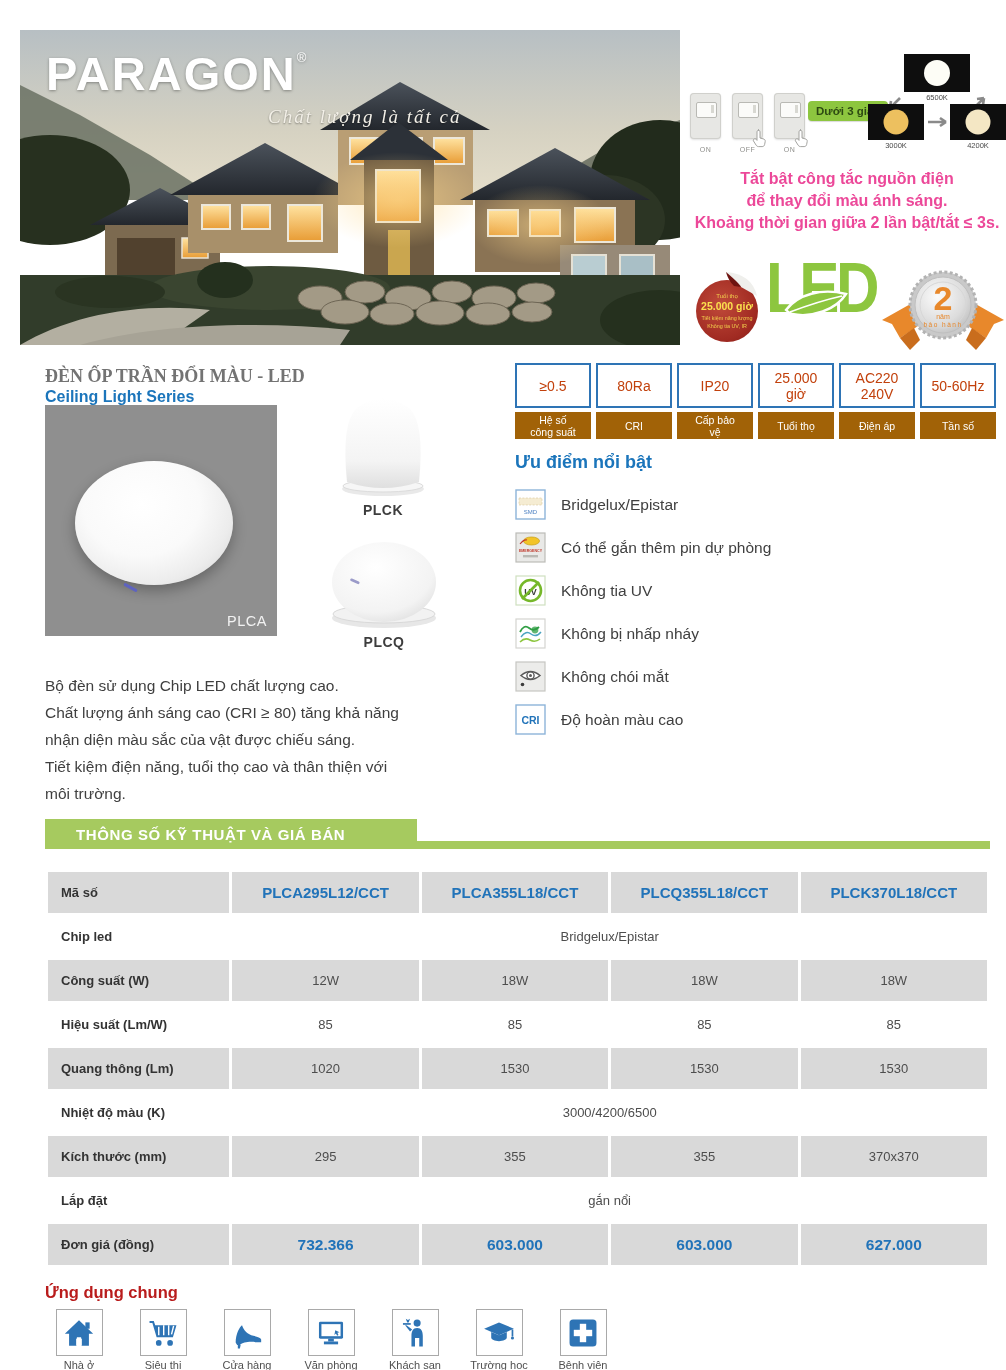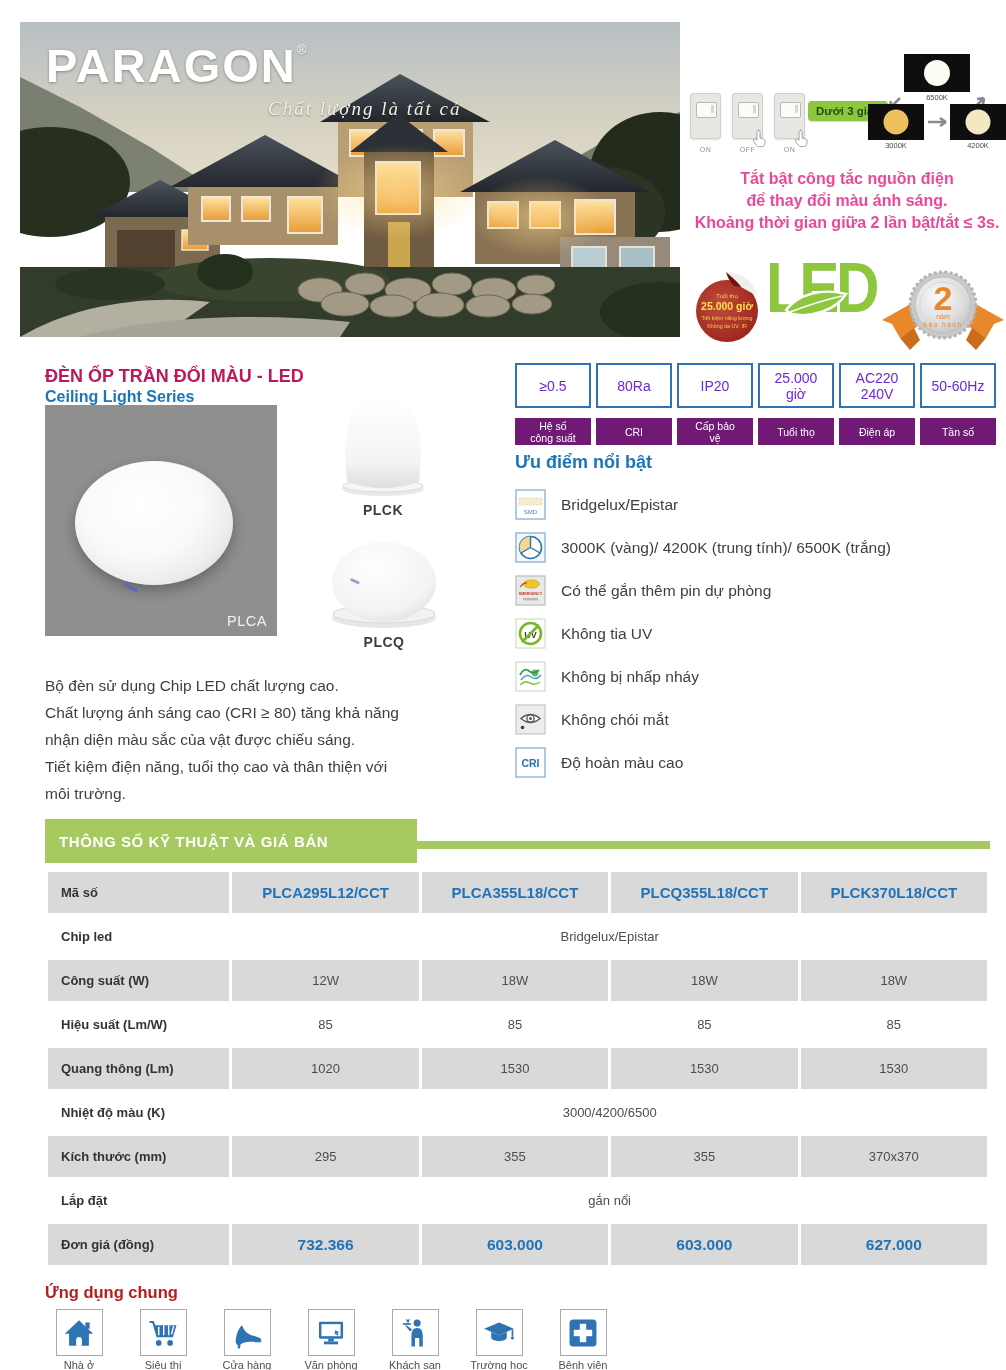--- a/index.html
+++ b/index.html
@@ -4,21 +4,21 @@
 <style>
   html,body{margin:0;padding:0;}
   body{
     width:1006px;height:1370px;position:relative;background:#ffffff;
     font-family:"Liberation Sans", sans-serif;overflow:hidden;
     -webkit-font-smoothing:antialiased;
   }
   .abs{position:absolute;}
 
   
-  #hero{left:20px;top:22px;width:660px;height:315px;overflow:hidden;}
+  #hero{left:20px;top:30px;width:660px;height:315px;overflow:hidden;}
   #hero svg{display:block;}
   #logo{left:26px;top:20px;color:#fff;}
   #logo .wordmark{
     font-size:47px;font-weight:800;letter-spacing:2px;line-height:1;
     transform:scaleY(.92);text-shadow:0 1px 3px rgba(0,0,0,.35);
   }
   #logo sup{font-size:13px;vertical-align:28px;font-weight:400;}
   #tagline{
     left:248px;top:76px;color:#f3f0e8;font-family:"Liberation Serif",serif;
     font-style:italic;font-size:19px;letter-spacing:2px;text-shadow:0 1px 2px rgba(0,0,0,.4);
@@ -50,61 +50,61 @@
   #sticker{left:696px;top:268px;width:66px;height:80px;}
   #led-logo{left:766px;top:260px;width:130px;height:92px;}
   #led-text{
     position:absolute;left:0;top:-14px;font-size:70px;font-weight:800;color:#8dc63f;
     letter-spacing:-4px;transform:scaleX(.86);transform-origin:left;line-height:1.2;
   }
   #led-leaf{position:absolute;left:18px;top:28px;}
   #medal{left:880px;top:258px;width:126px;height:100px;}
 
   
-  #product-title{left:45px;top:366px;color:#be185d;font-size:18px;font-weight:bold;}
+  #product-title{left:45px;top:366px;color:#737373;font-size:18px;font-weight:bold;font-family:Liberation Serif, serif;}
   #product-subtitle{left:45px;top:388px;color:#1b75bb;font-size:16px;font-weight:bold;}
   #plca-box{left:45px;top:405px;width:232px;height:231px;background:#8f8f8f;}
   #plca-lamp{
     position:absolute;left:30px;top:56px;width:158px;height:124px;border-radius:50%;
     background:radial-gradient(ellipse at 42% 35%, #ffffff 0%, #fafafa 45%, #ececec 70%, #d5d5d5 92%, #c7c7c7 100%);
     box-shadow:0 6px 14px rgba(0,0,0,.28);
   }
   #plca-mark{position:absolute;left:48px;top:125px;width:15px;height:3px;background:#5e63c0;border-radius:2px;transform:rotate(28deg);}
   #plca-label{position:absolute;right:10px;bottom:7px;color:#f2f2f2;font-size:14.5px;letter-spacing:.5px;}
   #plck-img{left:333px;top:394px;}
   #plck-label{left:333px;top:502px;width:100px;text-align:center;color:#3d3d3d;font-size:14px;font-weight:bold;letter-spacing:.5px;}
   #plcq-img{left:328px;top:540px;}
   #plcq-label{left:328px;top:634px;width:112px;text-align:center;color:#3d3d3d;font-size:14px;font-weight:bold;letter-spacing:.5px;}
 
   
   #spec-badges{left:515px;top:363px;display:grid;grid-template-columns:repeat(6,76px);gap:5px;}
   .spec-badge .value{
-    height:41px;border:2px solid #2e74b5;background:#fff;color:#6d28d9;
+    height:41px;border:2px solid #2e74b5;background:#fff;color:#c2410c;
     display:flex;align-items:center;justify-content:center;text-align:center;
     font-size:14px;line-height:16px;white-space:pre-line;font-weight:500;
   }
   .spec-badge .label{
-    margin-top:10px;background:#701a75;color:#fff;min-height:27px;
+    margin-top:4px;background:#a16207;color:#fff;min-height:27px;
     display:flex;align-items:center;justify-content:center;text-align:center;
     font-size:10.5px;line-height:12px;white-space:pre-line;padding:1px 12px;box-sizing:border-box;
   }
 
   
   #features-heading{left:515px;top:452px;color:#1b75bb;font-size:18px;font-weight:bold;}
   #features-list{left:515px;top:483px;width:491px;}
   .feature-item{display:flex;align-items:center;height:43px;gap:15px;}
   .feature-icon{width:31px;height:31px;flex:0 0 31px;}
   .feature-text{font-size:15.5px;color:#404040;}
 
   
   #description{left:45px;top:672px;font-size:15.5px;color:#3f3f3f;line-height:27px;}
 
   
-  #banner{left:45px;top:819px;width:372px;height:44px;background:#a6ca5f;color:#fff;
-    font-size:15px;font-weight:bold;letter-spacing:.6px;display:flex;align-items:center;padding-left:14px;box-sizing:border-box;}
+  #banner{left:45px;top:819px;width:372px;height:30px;background:#a6ca5f;color:#fff;
+    font-size:15px;font-weight:bold;letter-spacing:.6px;display:flex;align-items:center;padding-left:31px;box-sizing:border-box;}
   #banner-strip{left:417px;top:841px;width:573px;height:8px;background:#a6ca5f;}
 
   
   #spec-table{left:45px;top:869px;}
   table{border-collapse:separate;border-spacing:3px;table-layout:fixed;width:945px;}
   td,th{height:39px;vertical-align:middle;font-size:13px;}
   .c-label{width:179px;} .c-val{width:184px;}
   .row-gray td, .row-gray th{background:#d9d9d9;}
   .row-white td, .row-white th{background:#ffffff;}
   th.lbl, td.lbl{text-align:left;padding-left:13px;font-weight:bold;color:#333333;}
@@ -378,29 +378,20 @@
 
   <div class="feature-item">
     <svg class="feature-icon" viewBox="0 0 31 31">
       <rect x="1" y="1" width="29" height="29" fill="#ffffff" stroke="#8db4d9" stroke-width="1.4"></rect>
       <rect x="4" y="9" width="23" height="7" fill="#f5ecd2" stroke="#d9c89a" stroke-width=".6" stroke-dasharray="2,1.4"></rect>
       <text x="15.5" y="25" font-size="6" fill="#4a7fc1" text-anchor="middle">SMD</text>
     </svg>
     <div class="feature-text">Bridgelux/Epistar</div>
   </div>
 
-  <div class="feature-item">
-    <svg class="feature-icon" viewBox="0 0 31 31">
-      <rect x="1" y="1" width="29" height="29" fill="#f4f8fc" stroke="#8db4d9" stroke-width="1.4"></rect>
-      <circle cx="15.5" cy="15.5" r="11" fill="#fffdf4" stroke="#2e74b5" stroke-width="1.6"></circle>
-      <path d="M15.5,15.5 L15.5,4.5 A11,11 0 0 0 6,21 Z" fill="#f3d98c"></path>
-      <path d="M15.5,15.5 L15.5,4.5 M15.5,15.5 L6,21 M15.5,15.5 L25,21" stroke="#2e74b5" stroke-width="1.4" fill="none"></path>
-    </svg>
-    <div class="feature-text">3000K (vàng)/ 4200K (trung tính)/ 6500K (trắng)</div>
-  </div>
 
   <div class="feature-item">
     <svg class="feature-icon" viewBox="0 0 31 31">
       <rect x="1" y="1" width="29" height="29" fill="#e9e9e7" stroke="#bcbcb8" stroke-width="1.2"></rect>
       <ellipse cx="16.5" cy="9" rx="8" ry="4" fill="#f2c428" stroke="#caa31f" stroke-width=".8"></ellipse>
       <path d="M5,12 Q9,7 12,8" stroke="#c0392b" stroke-width="1.2" fill="none"></path>
       <text x="15.5" y="20" font-size="3.6" font-weight="bold" fill="#c0392b" text-anchor="middle">EMERGENCY</text>
       <rect x="8" y="23" width="15" height="2.4" fill="#b9b9b4"></rect>
     </svg>
     <div class="feature-text">Có thể gắn thêm pin dự phòng</div>

